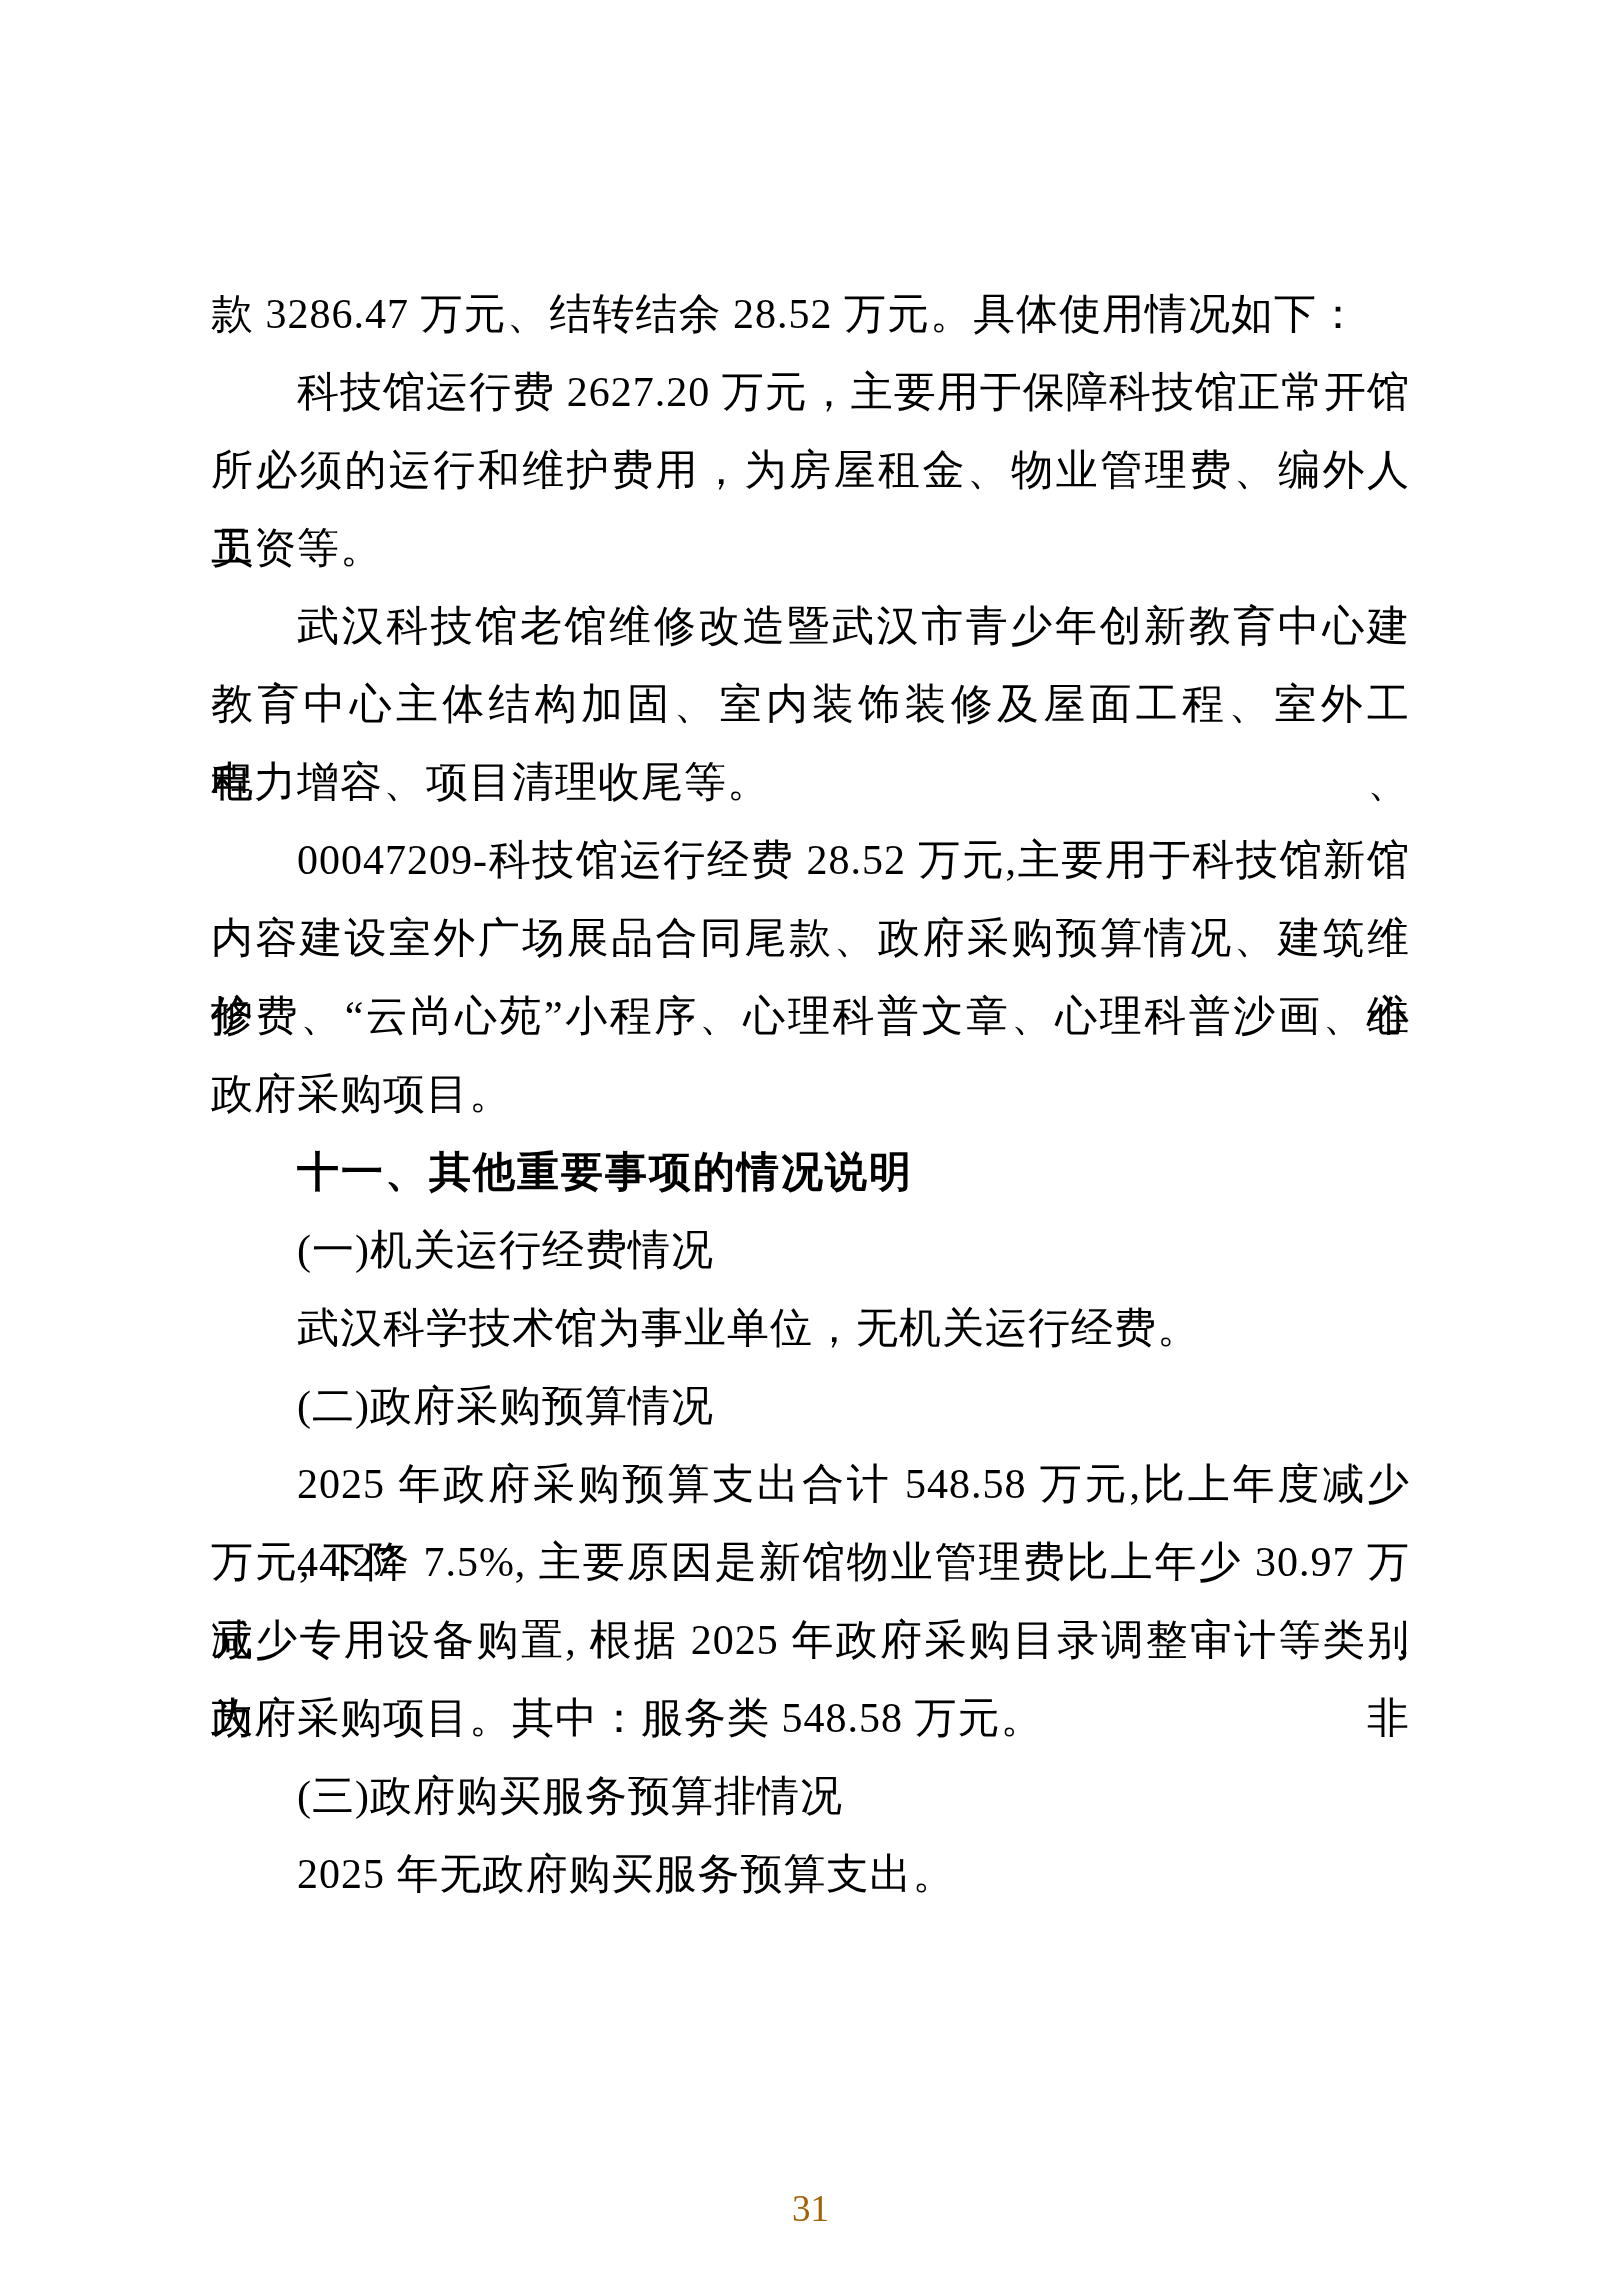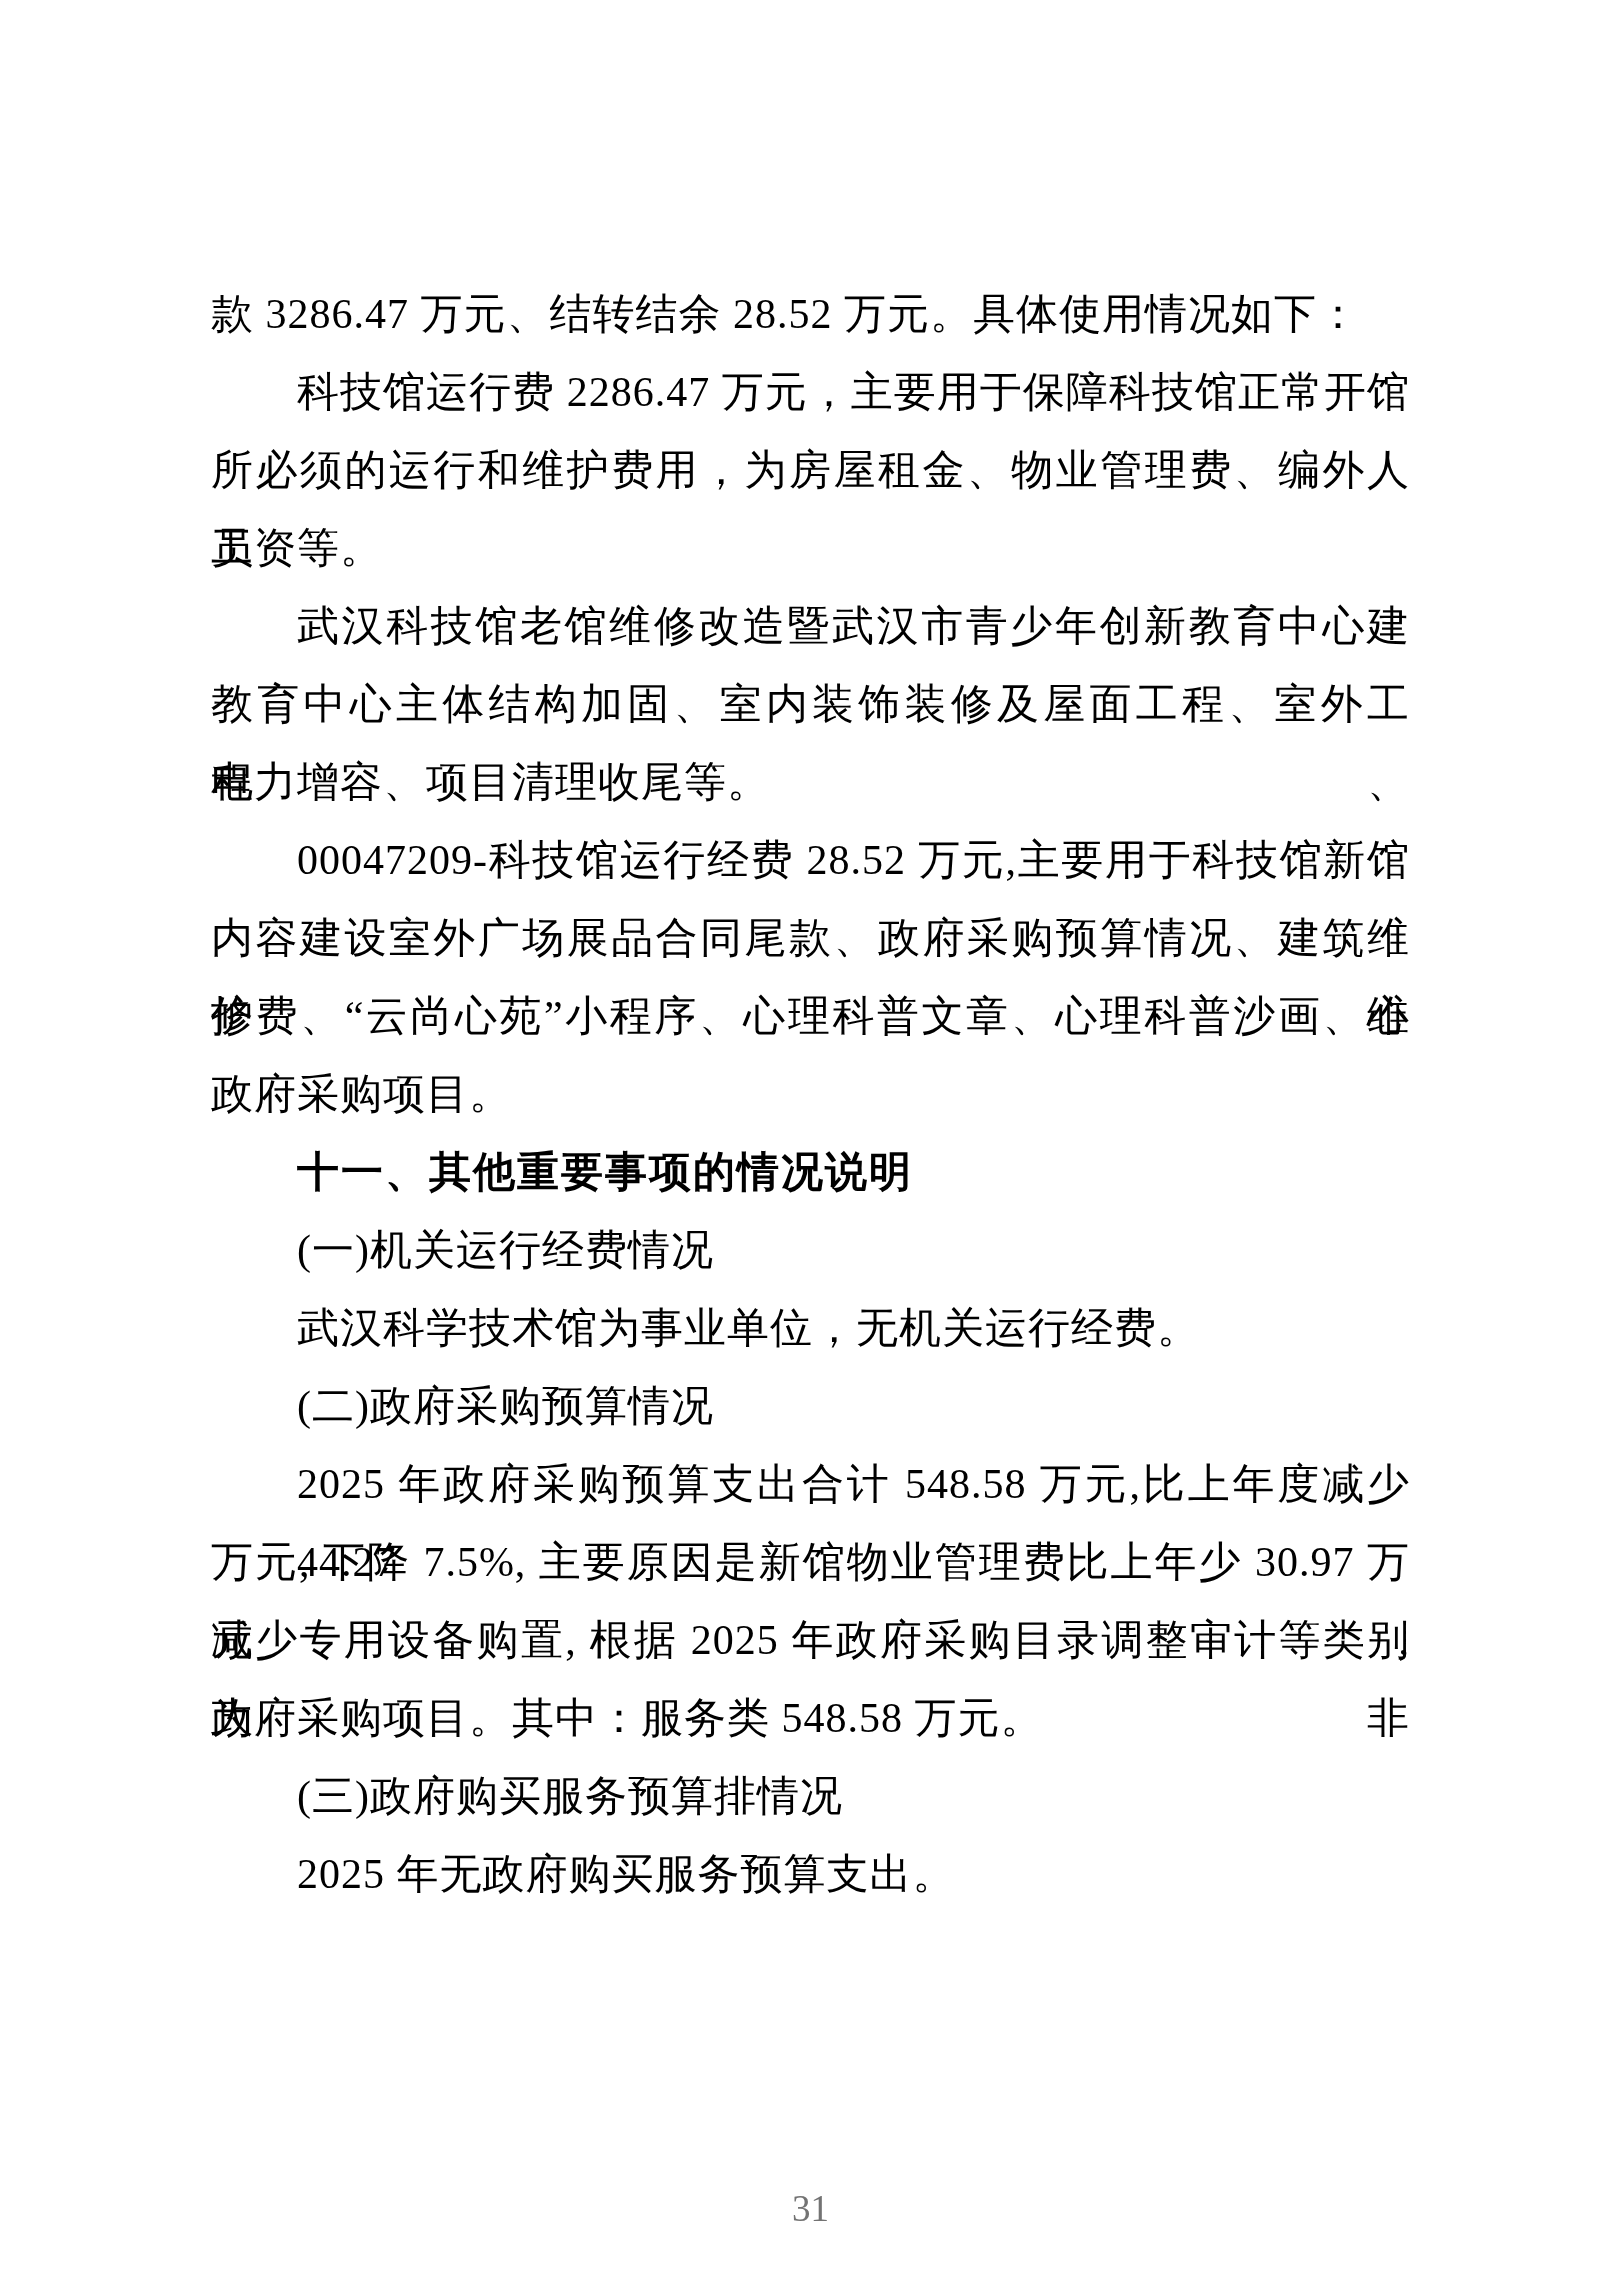--- a/index.html
+++ b/index.html
@@ -46,31 +46,31 @@
   .page-footer {
     position: absolute;
     left: 0;
     top: 2184px;
     width: 100%;
     text-align: center;
   }
   .page-number {
     font-size: 37px;
     line-height: 49px;
-    color: #737373;
+    color: #a16207;
     font-family: "Liberation Serif", "DejaVu Serif", serif;
   }
 </style>
 </head>
 <body>
 
 <div class="page">
   <main class="text-block">
       <div class="line">款 3286.47 万元、结转结余 28.52 万元。具体使用情况如下：</div>
-      <div class="line indent fill">科技馆运行费 2286.47 万元，主要用于保障科技馆正常开馆</div>
+      <div class="line indent fill">科技馆运行费 2627.20 万元，主要用于保障科技馆正常开馆</div>
       <div class="line fill">所必须的运行和维护费用，为房屋租金、物业管理费、编外人员</div>
       <div class="line">工资等。</div>
       <div class="line indent fill">武汉科技馆老馆维修改造暨武汉市青少年创新教育中心建</div>
       <div class="line fill">教育中心主体结构加固、室内装饰装修及屋面工程、室外工程、</div>
       <div class="line">电力增容、项目清理收尾等。</div>
       <div class="line indent fill">00047209-科技馆运行经费 28.52 万元,主要用于科技馆新馆</div>
       <div class="line fill">内容建设室外广场展品合同尾款、政府采购预算情况、建筑维护维</div>
       <div class="line fill">修费、“云尚心苑”小程序、心理科普文章、心理科普沙画、心</div>
       <div class="line">政府采购项目。</div>
       <div class="line indent heading">十一、其他重要事项的情况说明</div>

